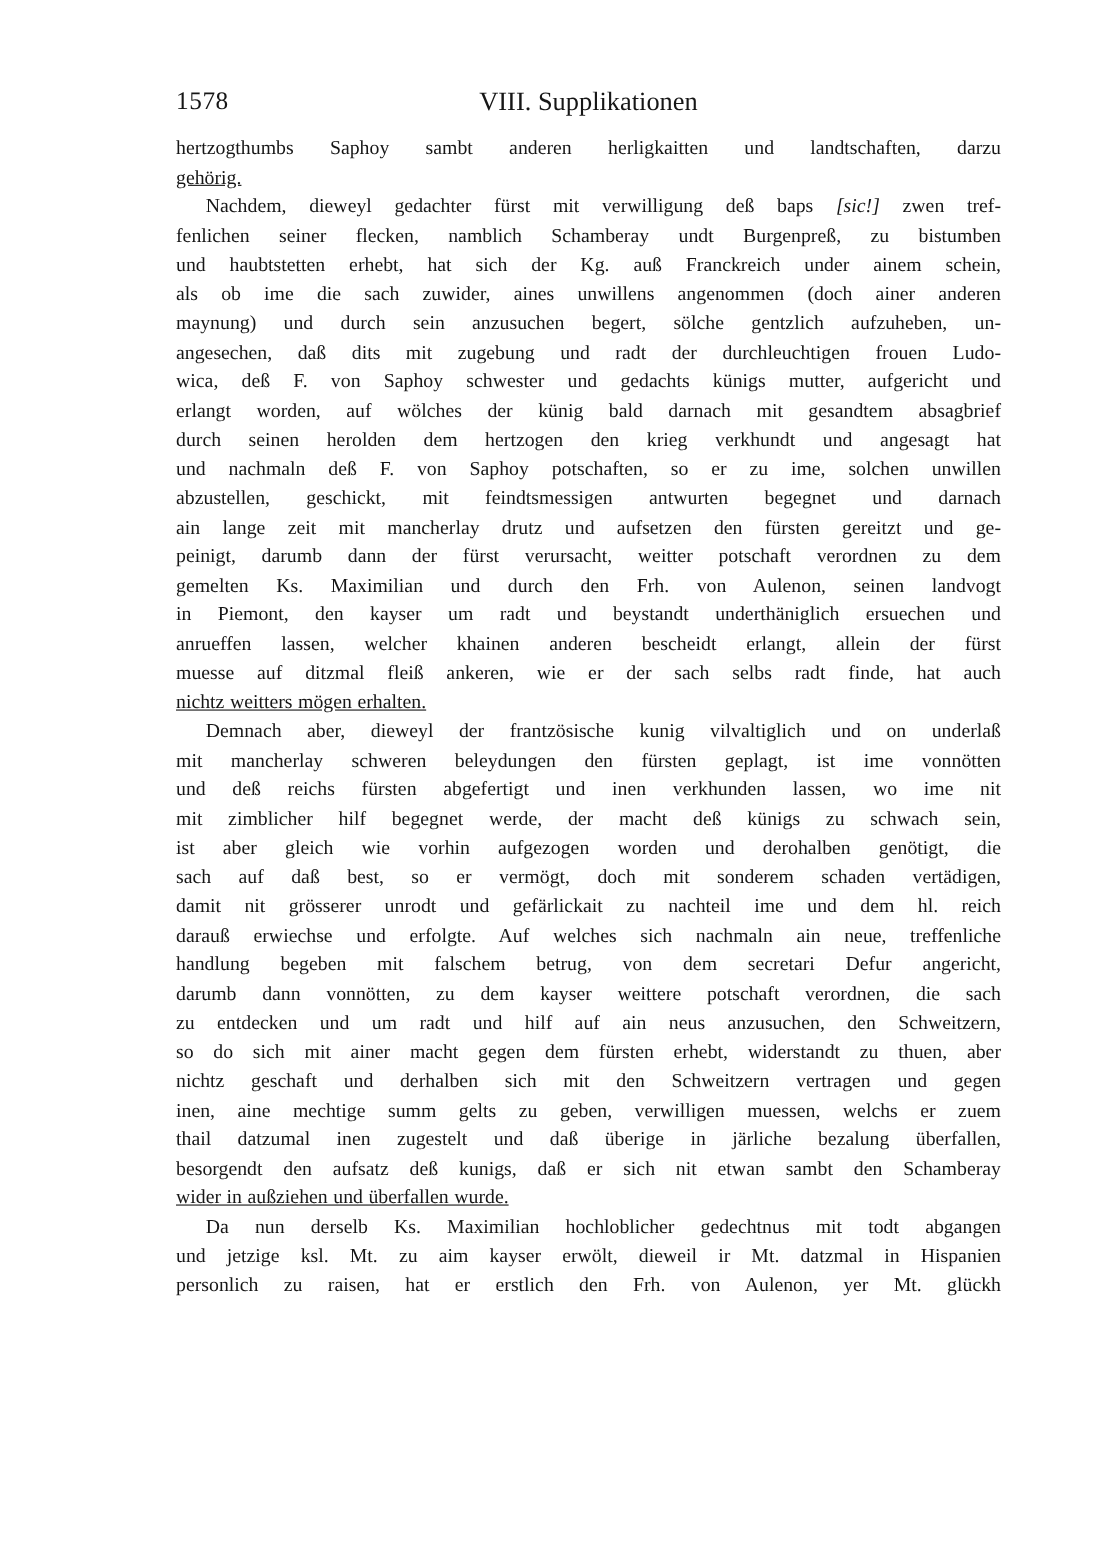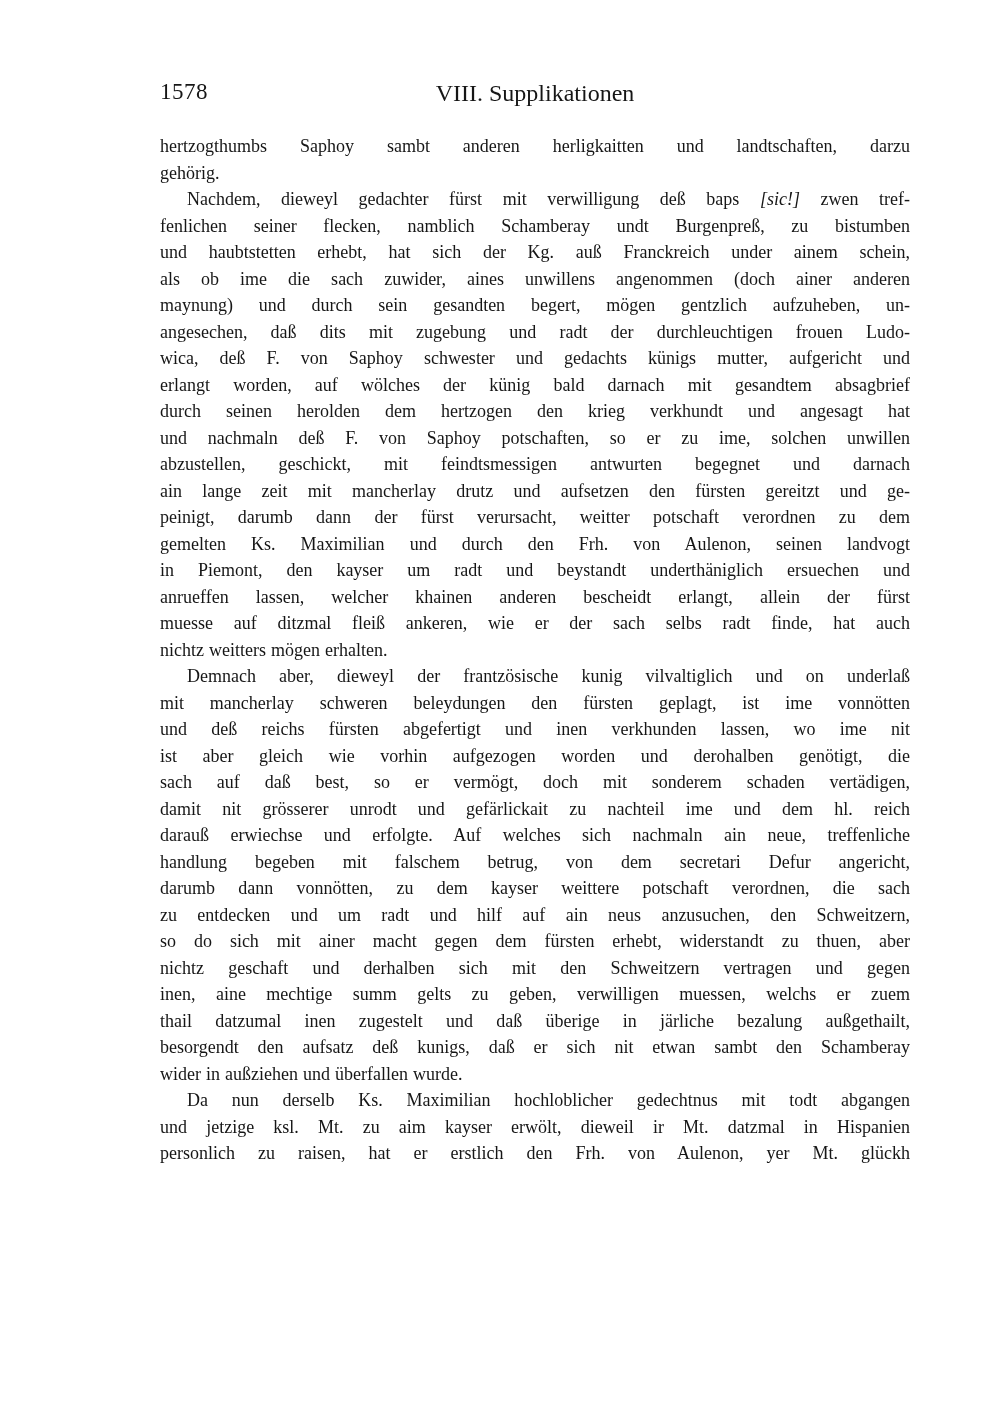--- a/index.html
+++ b/index.html
@@ -17,21 +17,21 @@
   }
   .page {
     position: absolute;
     left: 160px;
     top: 78px;
     width: 750px;
   }
   .running-header {
     position: relative;
     height: 30px;
-    margin-bottom: 25px;
+    margin-bottom: 13px;
   }
   .page-number {
     position: absolute;
     left: 0;
     top: 0;
     font-size: 23px;
     line-height: 28px;
     letter-spacing: 0.5px;
   }
   .running-title {
@@ -53,20 +53,21 @@
     font-size: 18px;
     line-height: 26.5px;
     text-align: justify;
     text-align-last: justify;
     -moz-text-align-last: justify;
     word-spacing: 0.5px;
   }
   .line.short {
     text-align: left;
     text-align-last: left;
+    text-decoration: underline;
     -moz-text-align-last: left;
   }
   .line.indent {
     text-indent: 27px;
   }
   .line em {
     font-style: italic;
   }
 </style>
 </head>
@@ -80,50 +81,51 @@
   <div class="body-text">
       <div class="paragraph">
         <div class="line">hertzogthumbs Saphoy sambt anderen herligkaitten und landtschaften, darzu</div>
         <div class="line short">gehörig.</div>
       </div>
       <div class="paragraph">
         <div class="line indent">Nachdem, dieweyl gedachter fürst mit verwilligung deß baps <em>[sic!]</em> zwen tref-</div>
         <div class="line">fenlichen seiner flecken, namblich Schamberay undt Burgenpreß, zu bistumben</div>
         <div class="line">und haubtstetten erhebt, hat sich der Kg. auß Franckreich under ainem schein,</div>
         <div class="line">als ob ime die sach zuwider, aines unwillens angenommen (doch ainer anderen</div>
-        <div class="line">maynung) und durch sein gesandten begert, mögen gentzlich aufzuheben, un-</div>
+        <div class="line">maynung) und durch sein anzusuchen begert, sölche gentzlich aufzuheben, un-</div>
         <div class="line">angesechen, daß dits mit zugebung und radt der durchleuchtigen frouen Ludo-</div>
         <div class="line">wica, deß F. von Saphoy schwester und gedachts künigs mutter, aufgericht und</div>
         <div class="line">erlangt worden, auf wölches der künig bald darnach mit gesandtem absagbrief</div>
         <div class="line">durch seinen herolden dem hertzogen den krieg verkhundt und angesagt hat</div>
         <div class="line">und nachmaln deß F. von Saphoy potschaften, so er zu ime, solchen unwillen</div>
         <div class="line">abzustellen, geschickt, mit feindtsmessigen antwurten begegnet und darnach</div>
         <div class="line">ain lange zeit mit mancherlay drutz und aufsetzen den fürsten gereitzt und ge-</div>
         <div class="line">peinigt, darumb dann der fürst verursacht, weitter potschaft verordnen zu dem</div>
         <div class="line">gemelten Ks. Maximilian und durch den Frh. von Aulenon, seinen landvogt</div>
         <div class="line">in Piemont, den kayser um radt und beystandt underthäniglich ersuechen und</div>
         <div class="line">anrueffen lassen, welcher khainen anderen bescheidt erlangt, allein der fürst</div>
         <div class="line">muesse auf ditzmal fleiß ankeren, wie er der sach selbs radt finde, hat auch</div>
         <div class="line short">nichtz weitters mögen erhalten.</div>
       </div>
       <div class="paragraph">
         <div class="line indent">Demnach aber, dieweyl der frantzösische kunig vilvaltiglich und on underlaß</div>
         <div class="line">mit mancherlay schweren beleydungen den fürsten geplagt, ist ime vonnötten</div>
         <div class="line">und deß reichs fürsten abgefertigt und inen verkhunden lassen, wo ime nit</div>
+        <div class="line">mit zimblicher hilf begegnet werde, der macht deß künigs zu schwach sein,</div>
         <div class="line">ist aber gleich wie vorhin aufgezogen worden und derohalben genötigt, die</div>
         <div class="line">sach auf daß best, so er vermögt, doch mit sonderem schaden vertädigen,</div>
         <div class="line">damit nit grösserer unrodt und gefärlickait zu nachteil ime und dem hl. reich</div>
         <div class="line">darauß erwiechse und erfolgte. Auf welches sich nachmaln ain neue, treffenliche</div>
         <div class="line">handlung begeben mit falschem betrug, von dem secretari Defur angericht,</div>
         <div class="line">darumb dann vonnötten, zu dem kayser weittere potschaft verordnen, die sach</div>
         <div class="line">zu entdecken und um radt und hilf auf ain neus anzusuchen, den Schweitzern,</div>
         <div class="line">so do sich mit ainer macht gegen dem fürsten erhebt, widerstandt zu thuen, aber</div>
         <div class="line">nichtz geschaft und derhalben sich mit den Schweitzern vertragen und gegen</div>
         <div class="line">inen, aine mechtige summ gelts zu geben, verwilligen muessen, welchs er zuem</div>
-        <div class="line">thail datzumal inen zugestelt und daß überige in järliche bezalung außgethailt,</div>
+        <div class="line">thail datzumal inen zugestelt und daß überige in järliche bezalung überfallen,</div>
         <div class="line">besorgendt den aufsatz deß kunigs, daß er sich nit etwan sambt den Schamberay</div>
         <div class="line short">wider in außziehen und überfallen wurde.</div>
       </div>
       <div class="paragraph">
         <div class="line indent">Da nun derselb Ks. Maximilian hochloblicher gedechtnus mit todt abgangen</div>
         <div class="line">und jetzige ksl. Mt. zu aim kayser erwölt, dieweil ir Mt. datzmal in Hispanien</div>
         <div class="line">personlich zu raisen, hat er erstlich den Frh. von Aulenon, yer Mt. glückh</div>
       </div>
     </div>
 </div>

